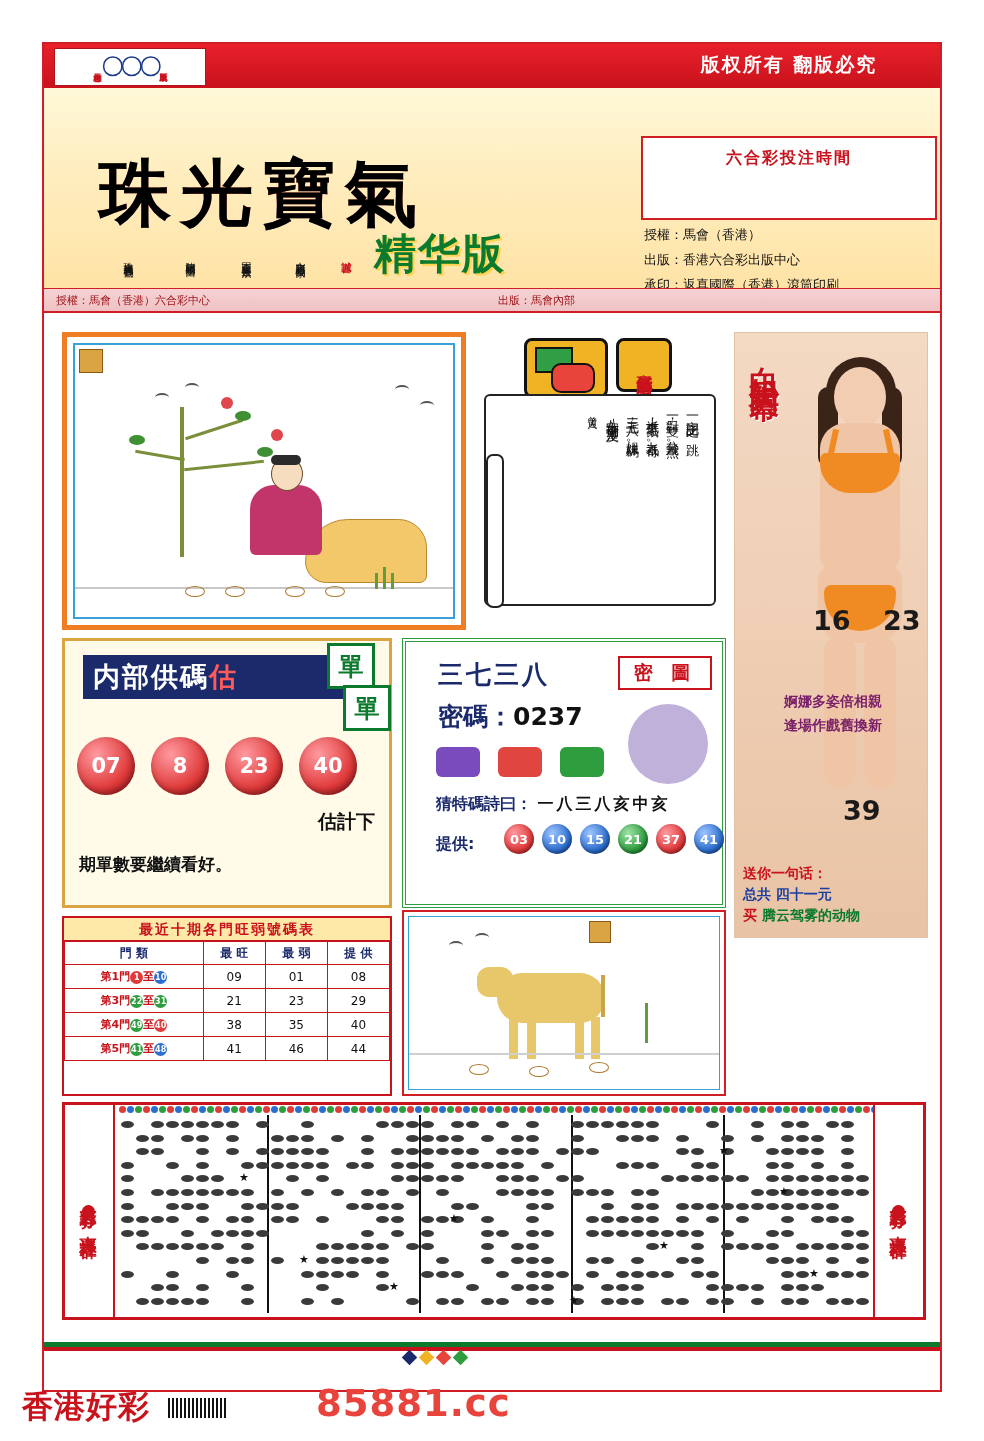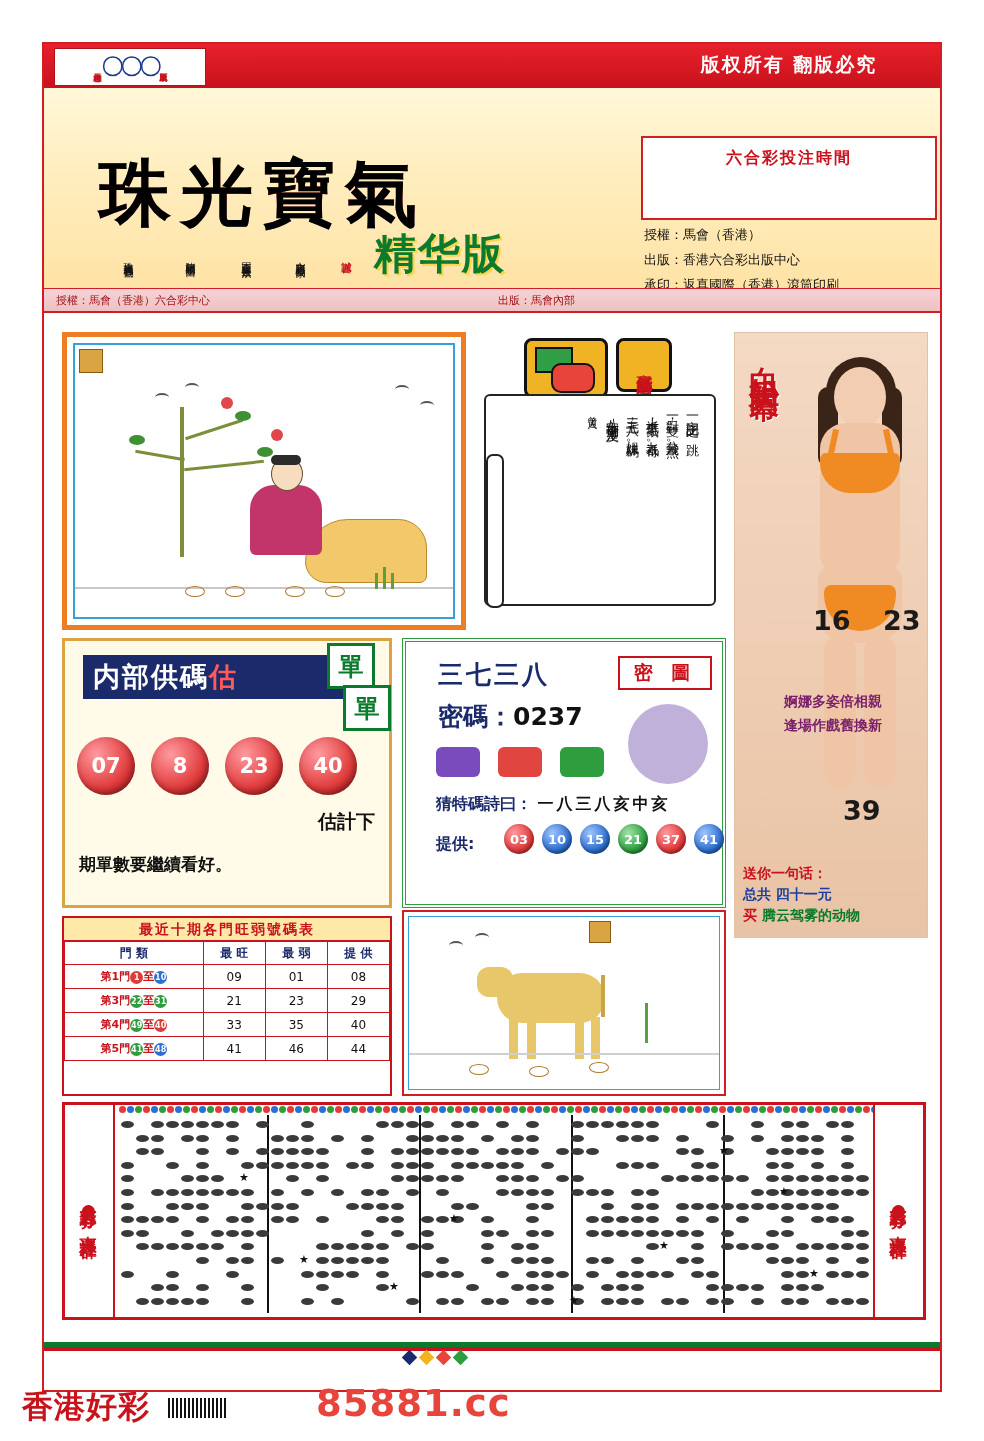--- a/index.html
+++ b/index.html
@@ -479,21 +479,21 @@
             <span>第3門</span><span class="dot d-green">22</span>至<span class="dot d-green">31</span>
           </td>
           <td>21</td>
           <td>23</td>
           <td>29</td>
         </tr>
         <tr>
           <td class="c1">
             <span>第4門</span><span class="dot d-green">49</span>至<span class="dot d-red">40</span>
           </td>
-          <td>33</td>
+          <td>38</td>
           <td>35</td>
           <td>40</td>
         </tr>
         <tr>
           <td class="c1">
             <span>第5門</span><span class="dot d-green">41</span>至<span class="dot d-blue">48</span>
           </td>
           <td>41</td>
           <td>46</td>
           <td>44</td>

